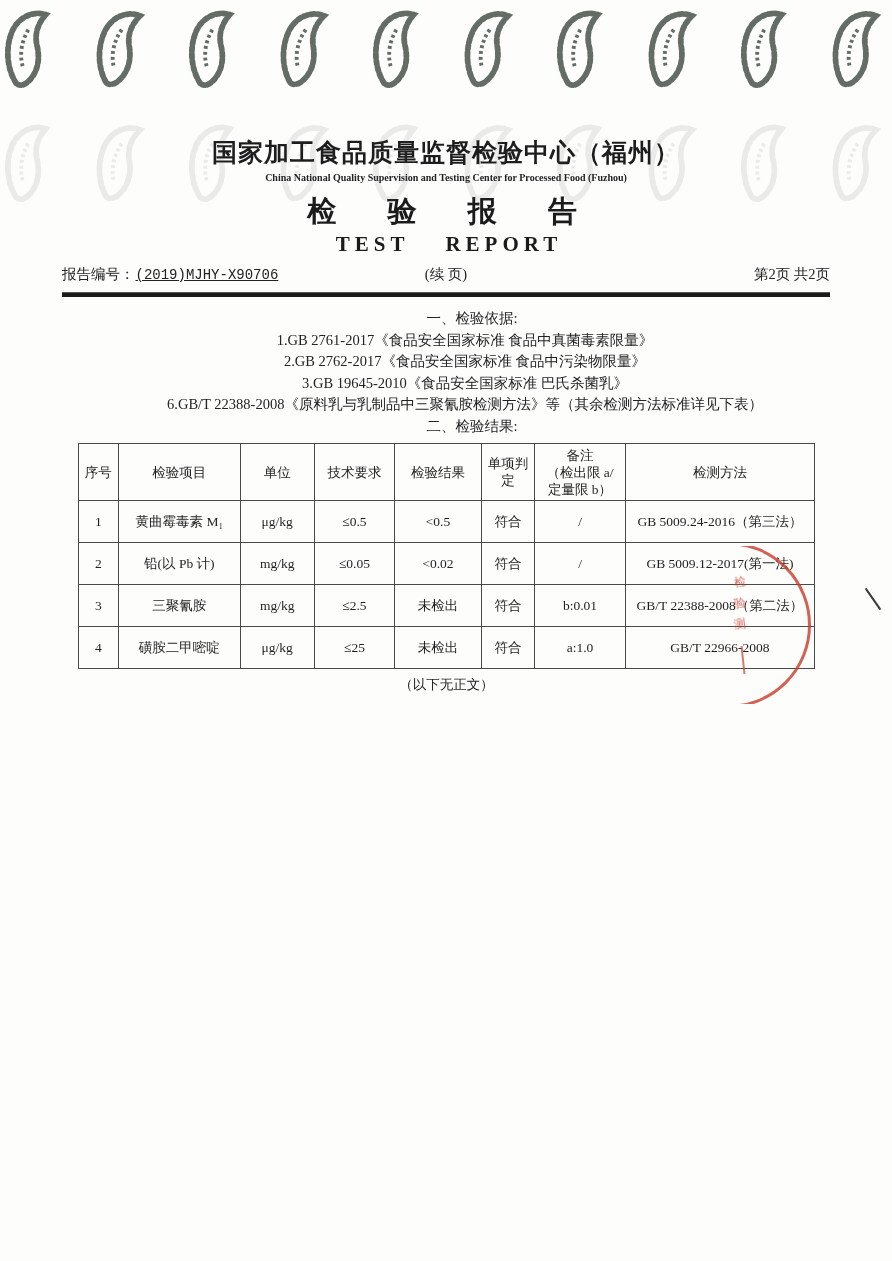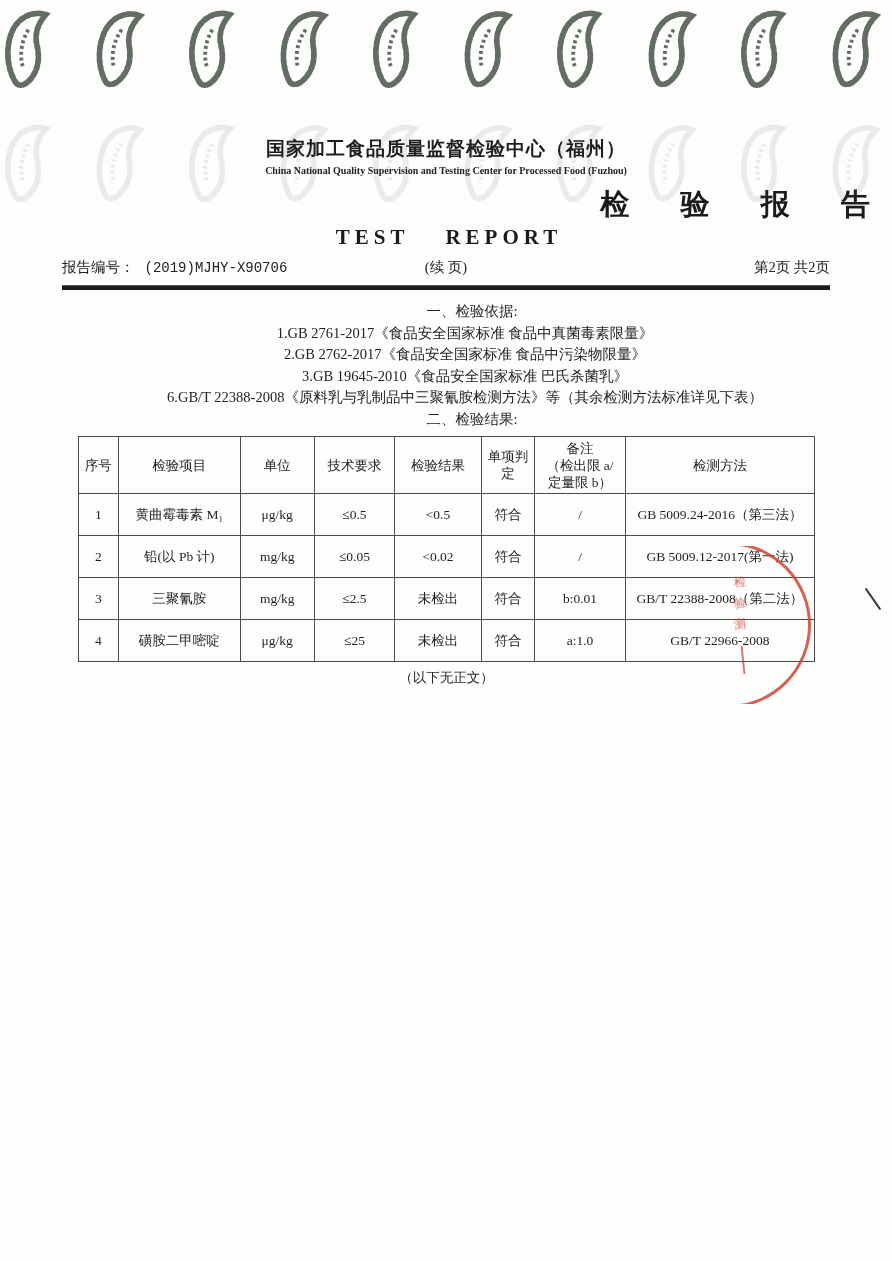--- a/index.html
+++ b/index.html
@@ -15,37 +15,37 @@
   .blob-row{
     position:absolute;left:2px;top:8px;width:890px;
     display:flex;gap:34px;
     pointer-events:none;
   }
   .blob-row.row2{top:122px;}
   .blob{width:58px;height:82px;flex:0 0 auto;transform:rotate(4deg);}
   
   .hdr{padding-top:136px;text-align:center;}
   .cn-name{
-    margin:0;font-size:19px;font-weight:700;letter-spacing:1px;color:#1d1d1d;
+    margin:0;font-size:25px;font-weight:700;letter-spacing:1px;color:#1d1d1d;
   }
   .en-name{
     margin:3px 0 0 0;font-size:10px;font-weight:700;color:#222;
   }
   .title-cn{
-    margin:9px 0 0 14px;font-size:29px;font-weight:700;letter-spacing:22px;color:#1b1b1b;text-align:right;
+    margin:9px 0 0 14px;font-size:29px;font-weight:700;letter-spacing:22px;color:#1b1b1b;
   }
   .title-en{
     margin:0 0 0 6px;font-size:21px;font-weight:700;letter-spacing:5px;word-spacing:26px;color:#1b1b1b;
   }
   .meta-row{
     position:relative;margin:8px 62px 0 62px;font-size:14.5px;text-align:left;color:#222;
     height:20px;
   }
   .meta-no{white-space:nowrap;}
-  .meta-no .num{margin-left:10px;font-family:"Liberation Mono","DejaVu Sans Mono",monospace;font-size:14px;}
+  .meta-no .num{margin-left:1px;font-family:"Liberation Mono","DejaVu Sans Mono",monospace;font-size:14px;text-decoration:underline;}
   .meta-cont{position:absolute;left:0;right:0;text-align:center;top:0;}
   .meta-page{position:absolute;right:0;top:0;}
   .rule{
     margin:7px 62px 0 62px;height:4px;background:#1b1b1b;border-top:1px solid #555;
   }
   
   .body-text{
     margin:11px 72px 0 100px;font-size:14.5px;line-height:21.5px;color:#232323;
     width:716px;
     text-align:center;

